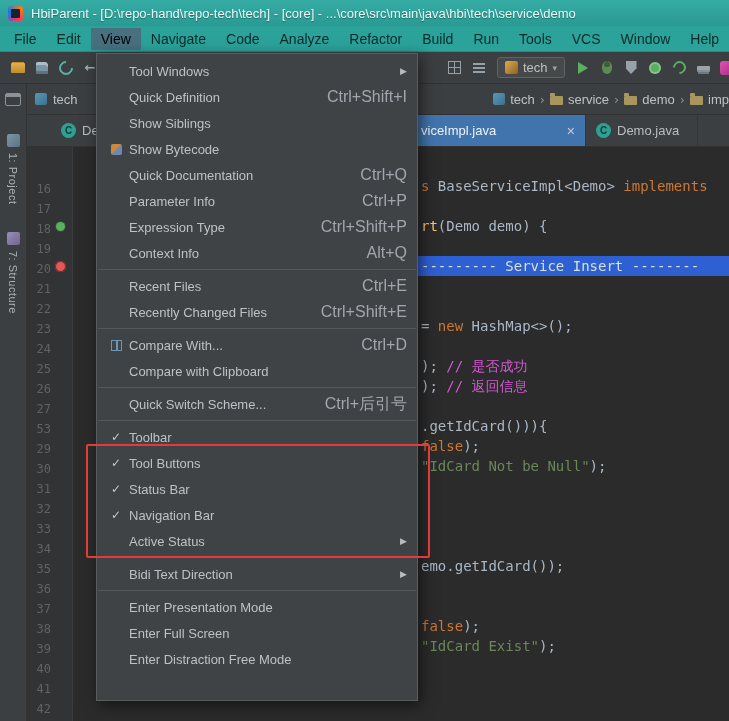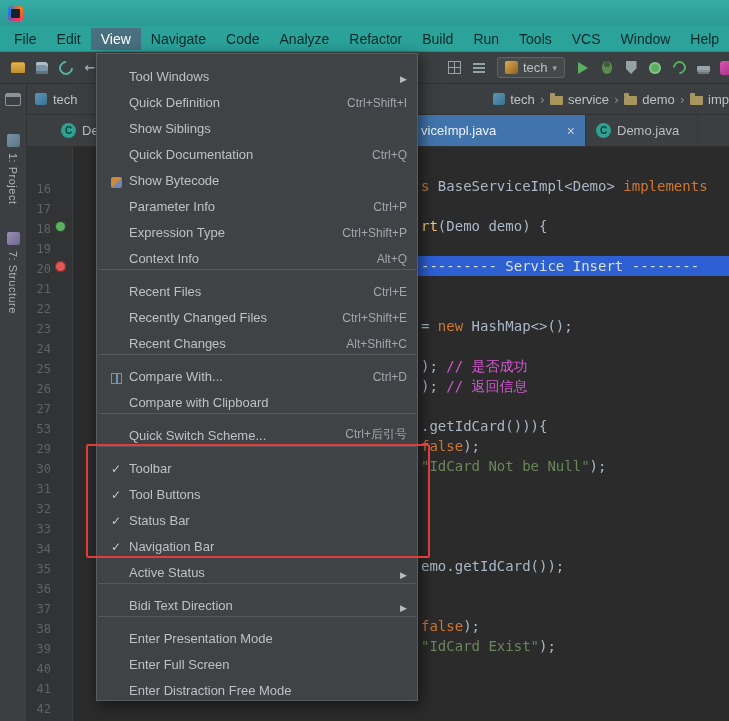--- a/index.html
+++ b/index.html
@@ -11,21 +11,21 @@
     padding:0 8px;gap:8px;box-sizing:border-box;white-space:nowrap;overflow:hidden}
   .app-icon{width:15px;height:15px;border-radius:3px;flex:none;position:relative;
     background:conic-gradient(from 45deg,#f97a12,#fe315d,#087cfa,#f97a12)}
   .app-icon::after{content:"";position:absolute;inset:3px;background:#15232e;border-radius:1px}
   .title-text{color:#eafaf8;font-size:13px;text-shadow:0 1px 1px rgba(0,0,0,.35)}
 
   
   .menubar{height:26px;background:#2ba29a;border-bottom:1px solid #238b84;display:flex;align-items:center;
     padding:0 4px;font-size:14px;color:#0b2b2a;box-sizing:border-box}
   .mitem{padding:3px 10px;cursor:default}
-  .mitem.active{background:#48707f;color:#ffffff}
+  .mitem.active{background:#48707f;color:#000000}
 
   
   .toolbar{height:32px;background:#3c3f41;border-bottom:1px solid #323232;display:flex;align-items:center;
     padding:0 0 0 6px;box-sizing:border-box;overflow:hidden}
   .tb-group{display:flex;align-items:center;flex:none}
   .tb-spacer{flex:1}
   .tbicon{width:20px;height:20px;display:inline-flex;align-items:center;justify-content:center;margin:0 2px;flex:none}
   .open-icon::before{content:"";width:14px;height:10px;background:linear-gradient(#e3b04b,#c08d2f);
     border-radius:1px;box-shadow:0 -2px 0 -1px #c08d2f}
   .save-icon::before{content:"";width:12px;height:12px;background:#7c95a5;border-radius:2px 4px 2px 2px;
@@ -113,45 +113,46 @@
   .tk-pl{color:#a9b7c6}
   .tk-kw{color:#cc7832}
   .tk-mt{color:#ffc66d}
   .tk-st{color:#6a8759}
   .tk-cm{color:#d358d3}
   .tk-sel{color:#d6e2d6}
 
   
   .popup{position:absolute;left:96px;top:53px;width:322px;height:648px;background:#3f4345;
     border:1px solid #5a5d5e;box-shadow:3px 4px 14px rgba(0,0,0,.55);z-index:40;padding:4px 0;box-sizing:border-box}
-  .mrow{height:26px;display:flex;align-items:flex-end;padding:0 10px 0 6px;color:#bdc1c5;font-size:13px;cursor:default}
+  .mrow{height:26px;display:flex;align-items:center;padding:0 10px 0 6px;color:#bdc1c5;font-size:13px;cursor:default}
   .mleft{width:26px;flex:none;display:flex;align-items:center;justify-content:center;color:#c7cbd0;
     font:12px "DejaVu Sans",sans-serif}
   .mleft.bytecode-icon::before{content:"";width:11px;height:11px;border-radius:2px;
     background:linear-gradient(135deg,#c98a3f 50%,#6f87b5 50%)}
   .mleft.diff-icon::before{content:"";width:11px;height:11px;border:1px solid #6897bb;box-sizing:border-box;
     background:linear-gradient(90deg,transparent 4px,#6897bb 4px 6px,transparent 6px)}
   .mlabel{white-space:nowrap}
   .mright{margin-left:auto;display:flex;align-items:center;gap:4px}
-  .mshort{color:#a2a6ad;font-size:12px;white-space:nowrap}
+  .mshort{color:#a2a6ad;font-size:16px;white-space:nowrap}
   .marrow{color:#b8bcc0;font-size:9px;font-family:"DejaVu Sans",sans-serif}
   .msep{height:7px;position:relative}
   .msep::after{content:"";position:absolute;left:1px;right:1px;top:3px;height:1px;background:#545859}
 
   
   .annotation{position:absolute;left:86px;top:444px;width:344px;height:114px;border:2px solid var(--annot,#e23b3b);
     border-radius:2px;z-index:50;box-sizing:border-box;pointer-events:none}
 </style>
 </head>
 <body>
 
 <div class="window">
 
   <div class="titlebar">
     <span class="app-icon"></span>
+    <span class="title-text">HbiParent - [D:\repo-hand\repo-tech\tech] - [core] - ...\core\src\main\java\hbi\tech\service\demo</span>
   </div>
 
   <div class="menubar" id="menubar">
       <span class="mitem">File</span>
       <span class="mitem">Edit</span>
       <span class="mitem active">View</span>
       <span class="mitem">Navigate</span>
       <span class="mitem">Code</span>
       <span class="mitem">Analyze</span>
       <span class="mitem">Refactor</span>
@@ -406,33 +407,33 @@
         <span class="mright">
           <span class="mshort">Ctrl+Shift+I</span>
         </span>
       </div>
       <div class="mrow">
         <span class="mleft"></span>
         <span class="mlabel">Show Siblings</span>
         <span class="mright"></span>
       </div>
       <div class="mrow">
-        <span class="mleft"></span>
-        <span class="mlabel">Quick Documentation</span>
-        <span class="mright">
-          <span class="mshort">Ctrl+Q</span>
-        </span>
-      </div>
-      <div class="mrow">
         <span class="mleft bytecode-icon"></span>
         <span class="mlabel">Show Bytecode</span>
         <span class="mright"></span>
       </div>
       <div class="mrow">
         <span class="mleft"></span>
+        <span class="mlabel">Quick Documentation</span>
+        <span class="mright">
+          <span class="mshort">Ctrl+Q</span>
+        </span>
+      </div>
+      <div class="mrow">
+        <span class="mleft"></span>
         <span class="mlabel">Parameter Info</span>
         <span class="mright">
           <span class="mshort">Ctrl+P</span>
         </span>
       </div>
       <div class="mrow">
         <span class="mleft"></span>
         <span class="mlabel">Expression Type</span>
         <span class="mright">
           <span class="mshort">Ctrl+Shift+P</span>
@@ -451,27 +452,20 @@
         <span class="mlabel">Recent Files</span>
         <span class="mright">
           <span class="mshort">Ctrl+E</span>
         </span>
       </div>
       <div class="mrow">
         <span class="mleft"></span>
         <span class="mlabel">Recently Changed Files</span>
         <span class="mright">
           <span class="mshort">Ctrl+Shift+E</span>
-        </span>
-      </div>
-      <div class="mrow">
-        <span class="mleft"></span>
-        <span class="mlabel">Recent Changes</span>
-        <span class="mright">
-          <span class="mshort">Alt+Shift+C</span>
         </span>
       </div>
       <div class="msep"></div>
       <div class="mrow">
         <span class="mleft diff-icon"></span>
         <span class="mlabel">Compare With...</span>
         <span class="mright">
           <span class="mshort">Ctrl+D</span>
         </span>
       </div>

